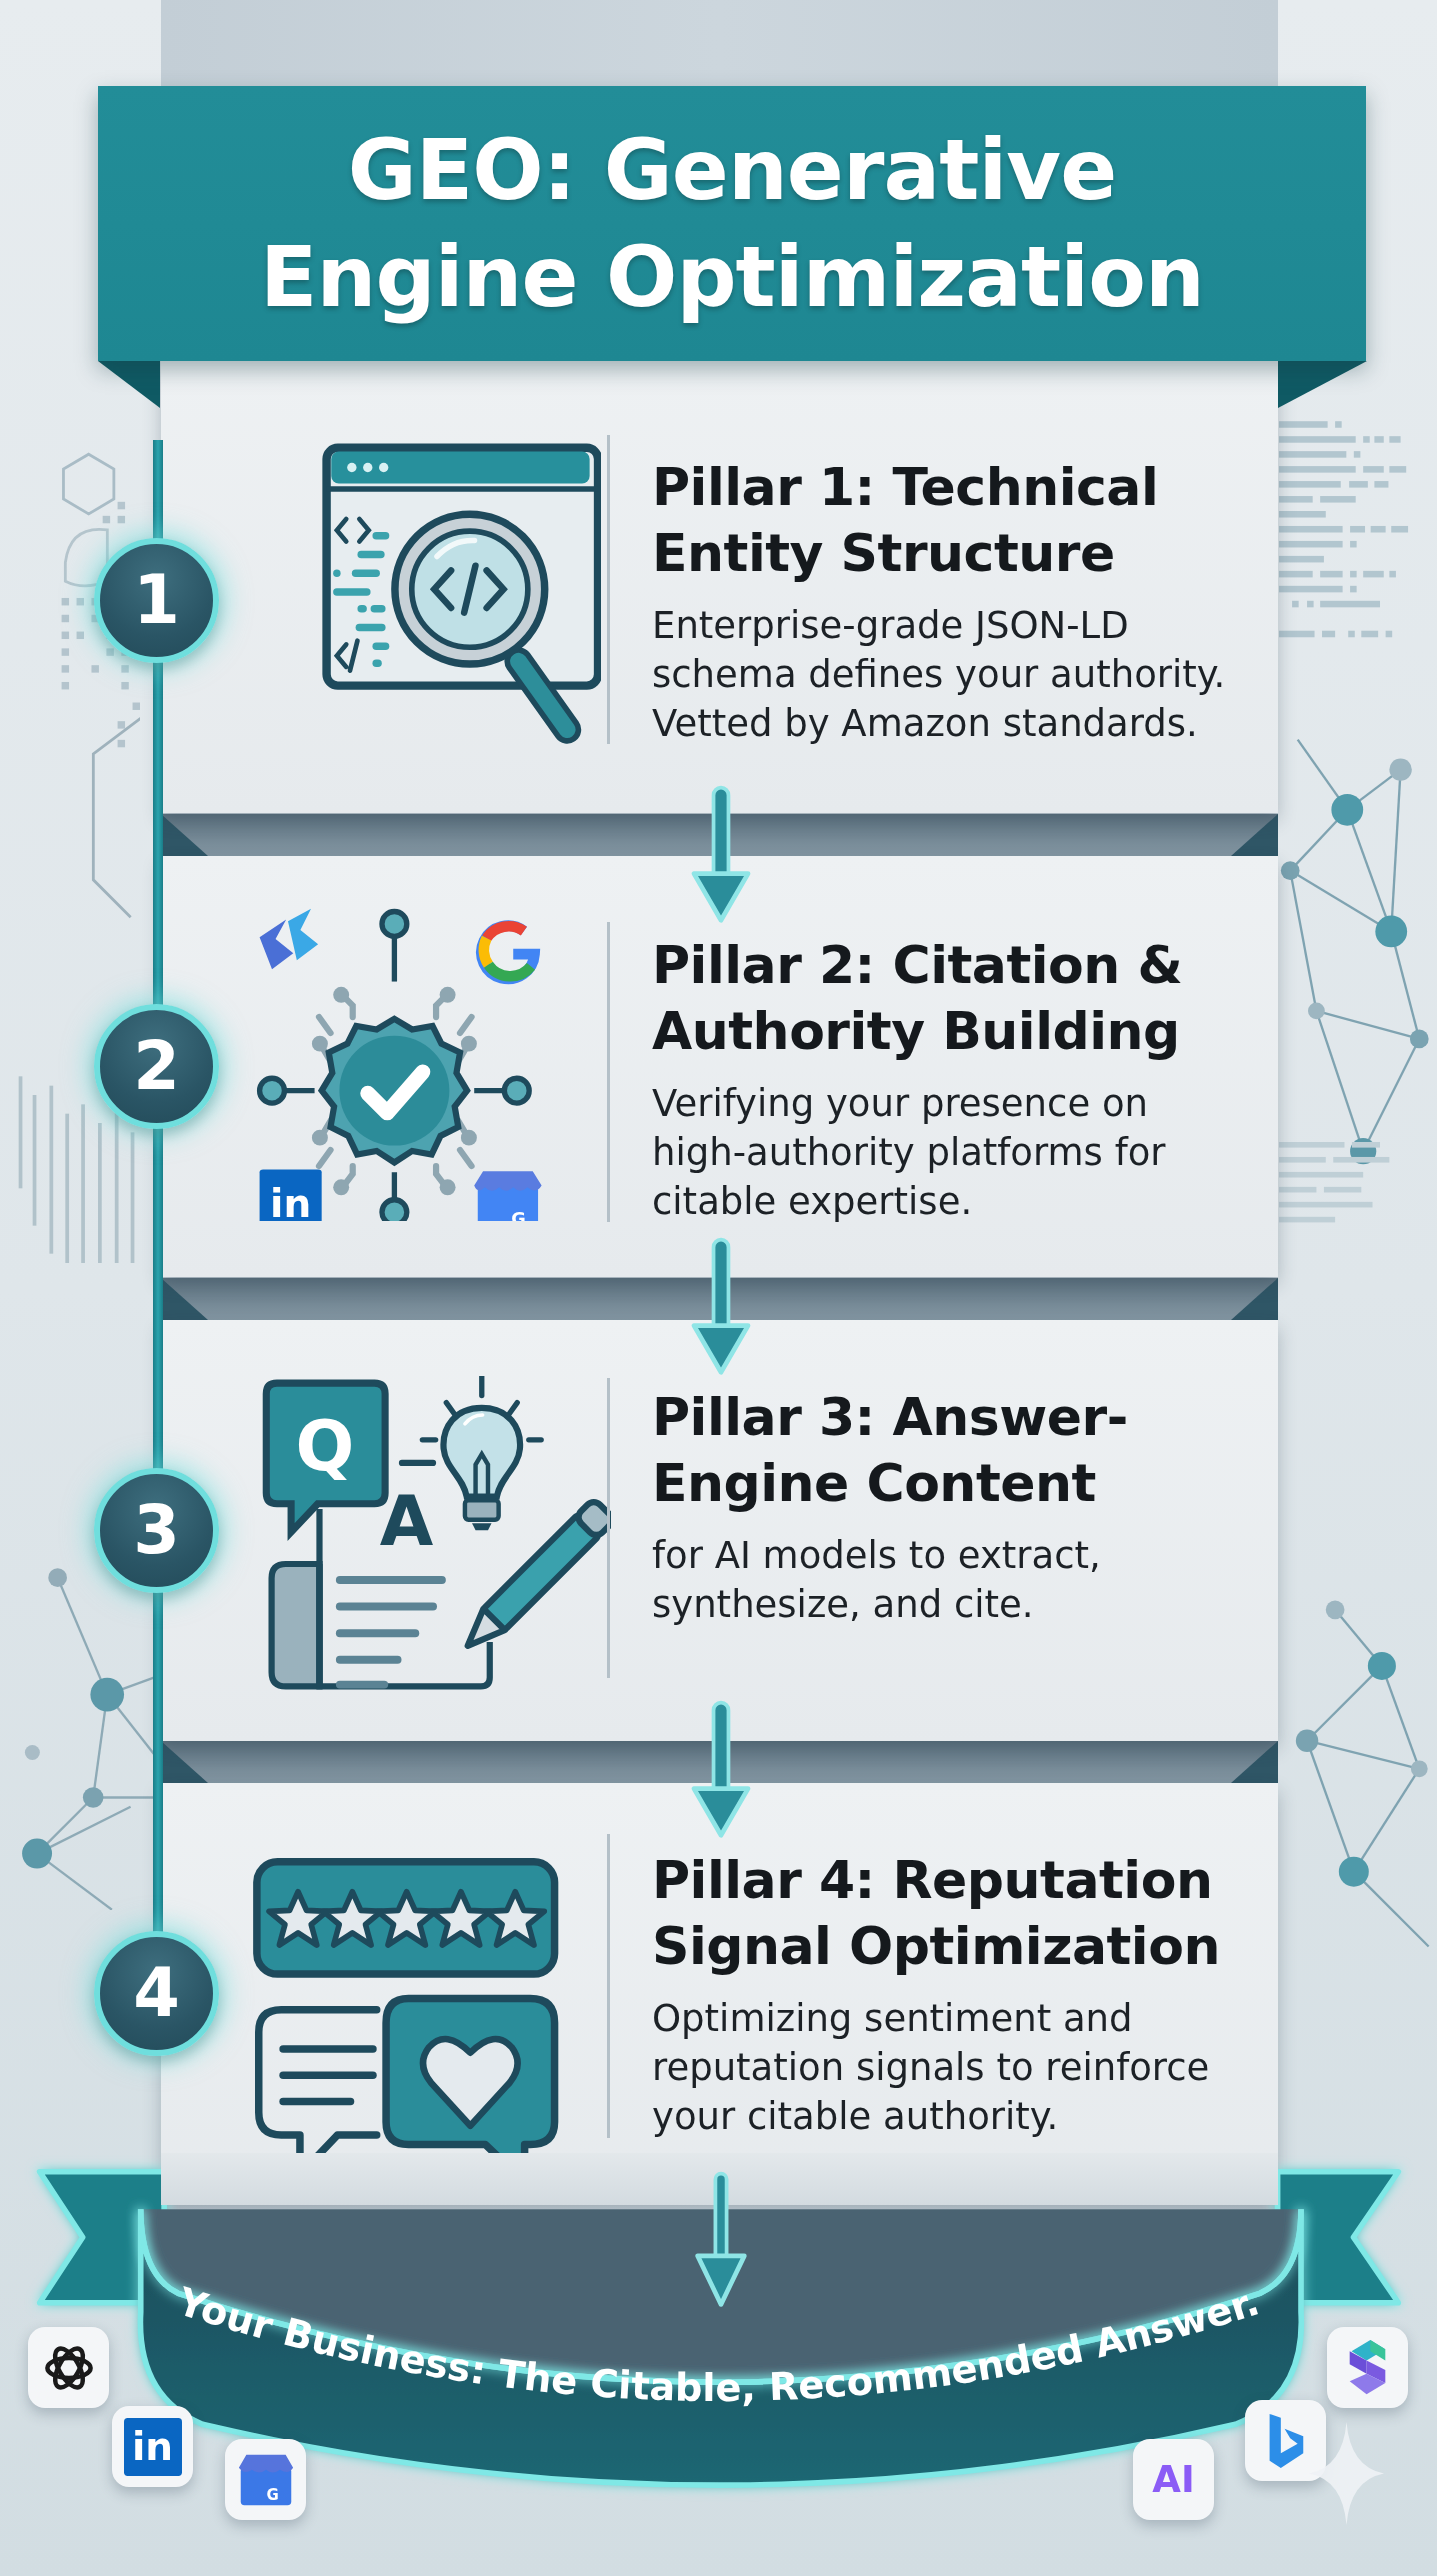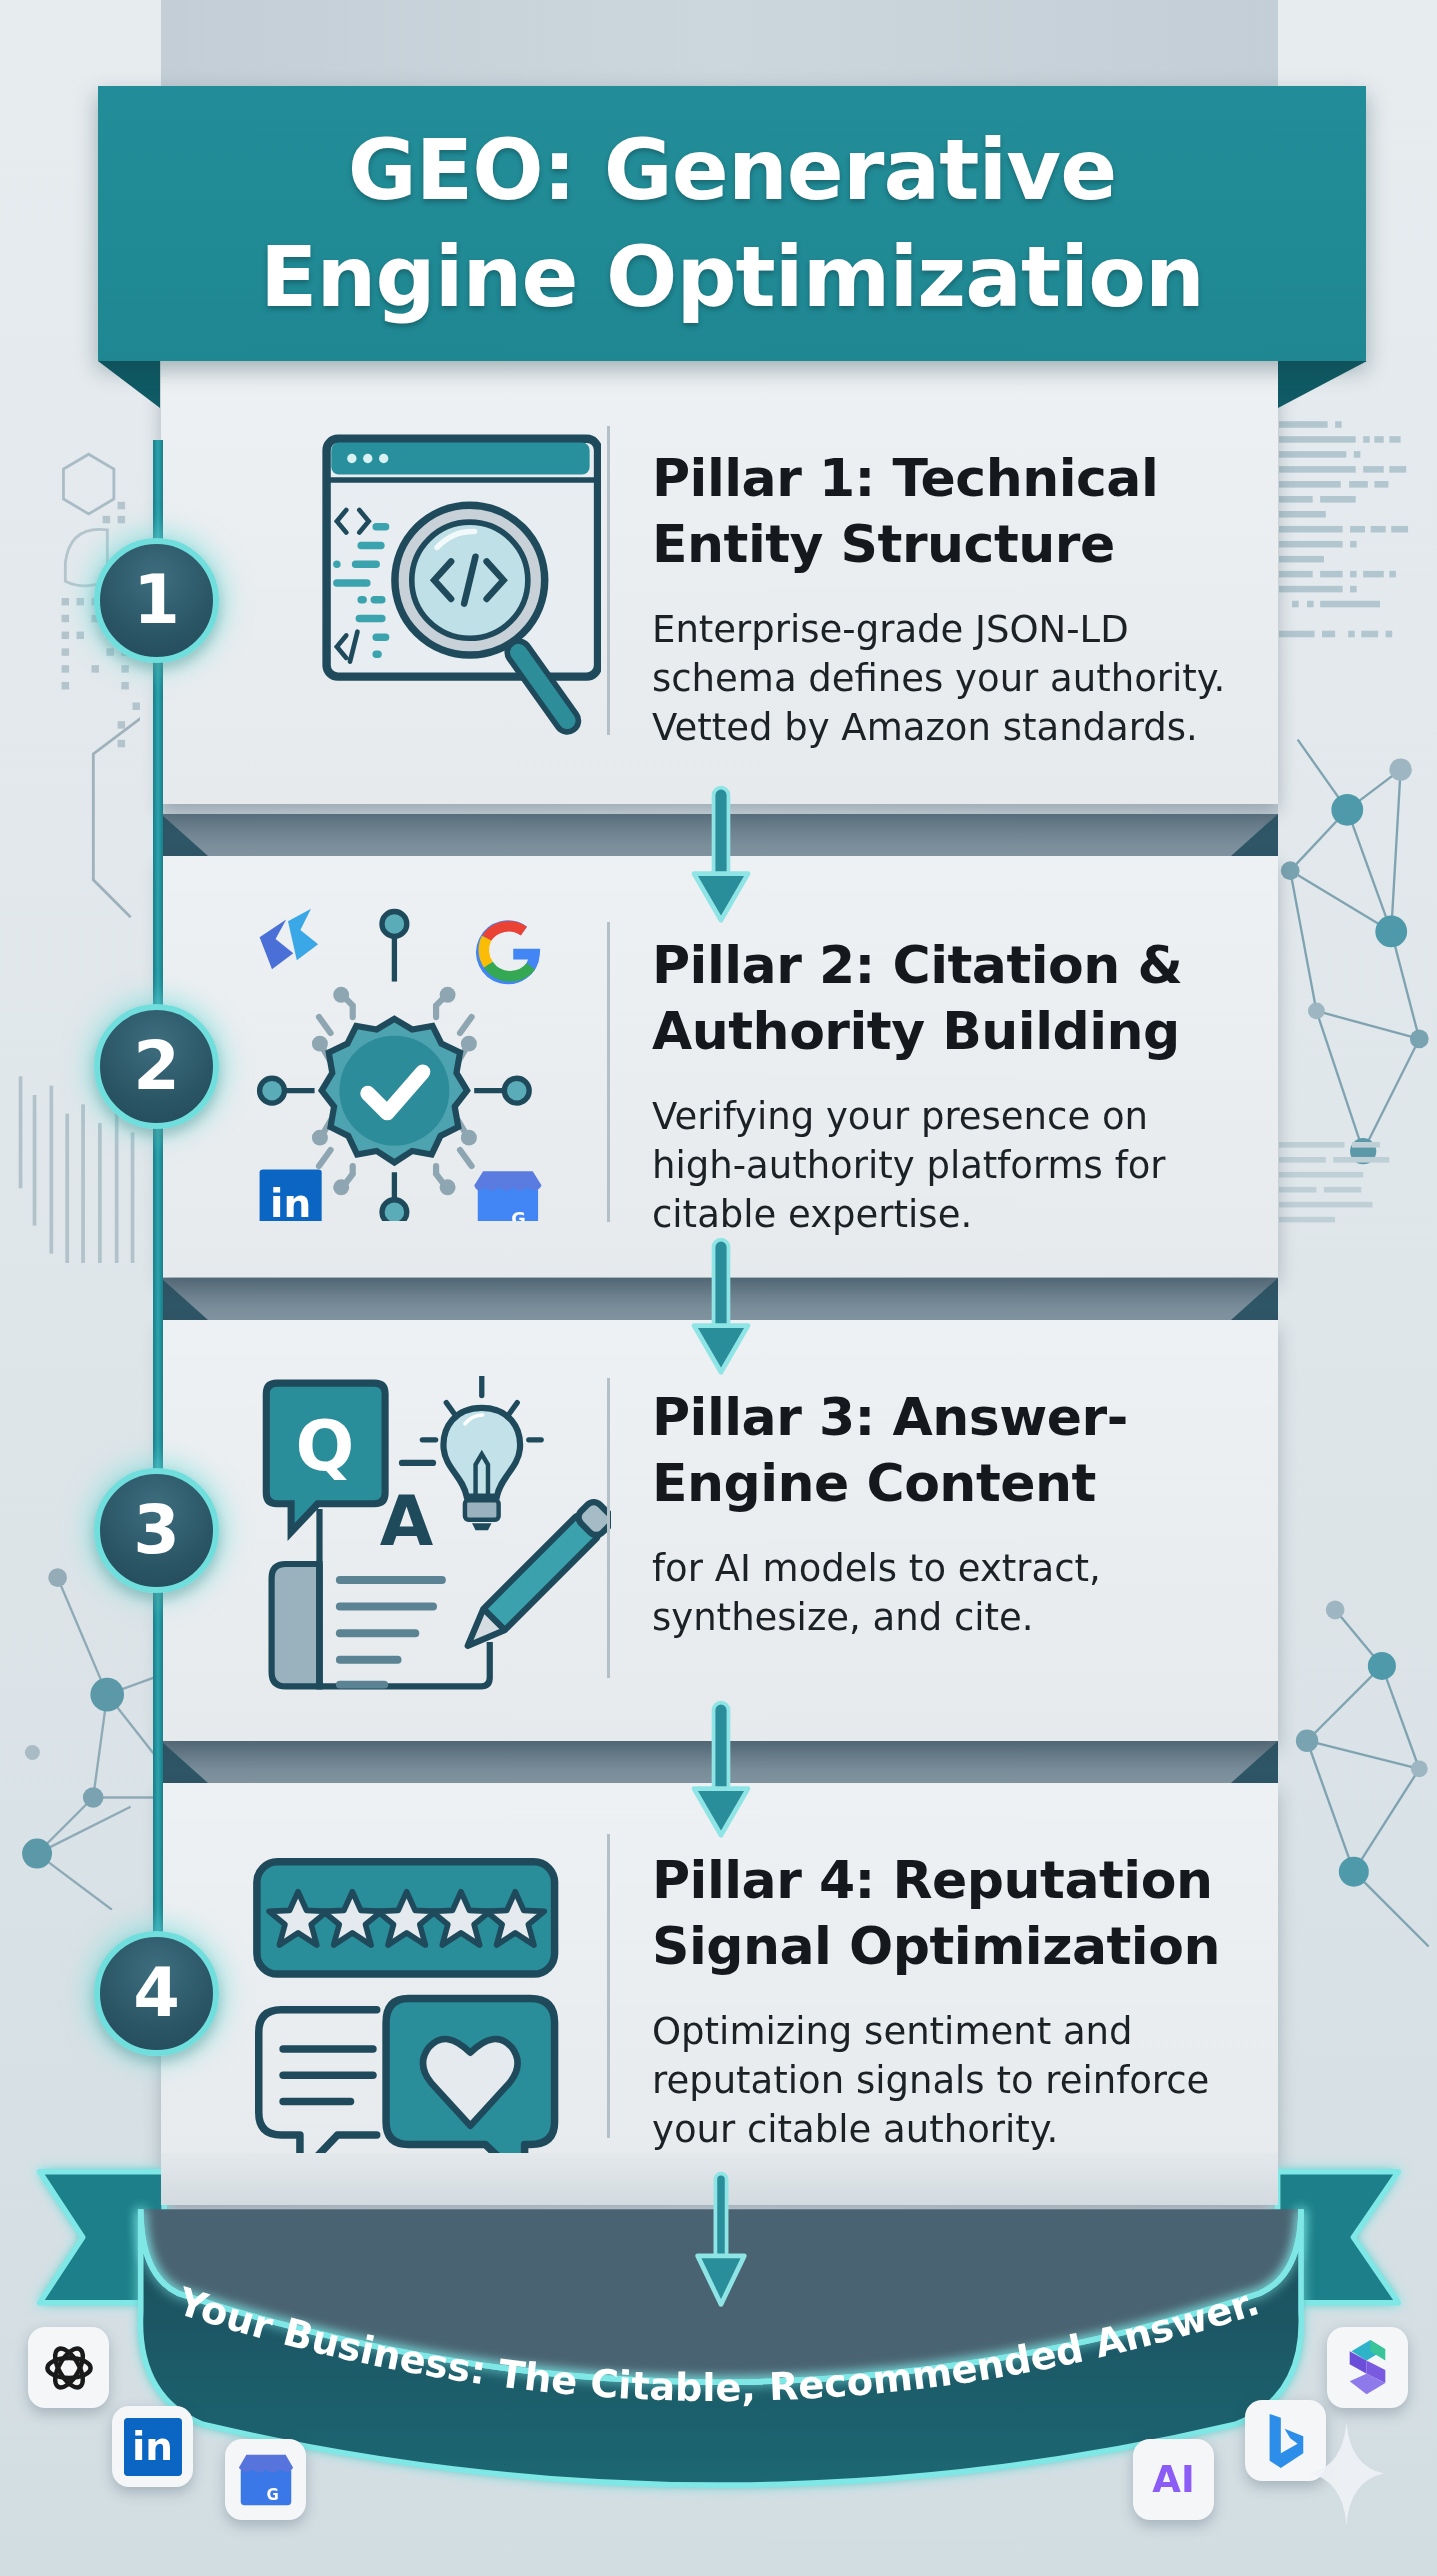--- a/index.html
+++ b/index.html
@@ -42,21 +42,21 @@
     background: linear-gradient(180deg, #5e7381 0%, #8497a3 100%); z-index: 1; }
   .gap::before { content:""; position:absolute; left:0; top:0; width:0; height:0;
     border-top: 42px solid transparent; border-left: 47px solid #2f5666; }
   .gap::after { content:""; position:absolute; right:0; top:0; width:0; height:0;
     border-bottom: 42px solid #2f5666; border-left: 47px solid transparent; }
 
   .card-icon { position: absolute; left: 84px; width: 356px; height: 337px; }
   .card-divider { position: absolute; left: 446px; width: 2.8px; background: #b4c0c8; }
   .card-text { position: absolute; left: 491px; width: 599px; }
   .card-title { font-weight: bold; font-size: 52px; line-height: 66px; color: #15191d; letter-spacing: -0.5px; }
-  .card-desc { font-size: 37px; line-height: 49px; color: #1c2126; margin-top: 28px; }
+  .card-desc { font-size: 37px; line-height: 49px; color: #1c2126; margin-top: 15px; }
 
   
   .badge { width: 125px; height: 125px; border-radius: 50%;
     background: radial-gradient(circle at 50% 30%, #3e6e7e 0%, #2a5565 60%, #224a58 100%);
     border: 6.6px solid #6fdedd;
     box-shadow: 0 0 24px 7.5px rgba(111,222,221,0.55), 0 5.6px 11.2px rgba(0,0,0,0.25);
     display: flex; align-items: center; justify-content: center; z-index: 6; }
   .badge span { color: #fff; font-weight: bold; font-size: 67px; line-height: 1; }
 
   
@@ -242,21 +242,21 @@
   <div class="title-text">
     <div>GEO: Generative</div>
     <div>Engine Optimization</div>
   </div>
 </div>
 <div class="abs fold fold-left"></div>
 <div class="abs fold fold-right"></div>
 
 <div class="abs timeline-line"></div>
 
-<div class="abs card" style="top:351px;height:453px">
+<div class="abs card" style="top:360px;height:453px">
   <svg class="card-icon" style="top:56px" viewBox="0 0 380 360">
     <rect x="101" y="34" width="290" height="254" rx="12" fill="#e7edf0" stroke="#1e4a5c" stroke-width="9" transform="translate(-14,0)"></rect>
     <rect x="92" y="38" width="276" height="34" rx="8" fill="#27909c"></rect>
     <line x1="87" y1="78" x2="377" y2="78" stroke="#1e4a5c" stroke-width="6"></line>
     <circle cx="114" cy="55" r="5" fill="#d8f1f3"></circle>
       <circle cx="131" cy="55" r="5" fill="#d8f1f3"></circle>
       <circle cx="148" cy="55" r="5" fill="#d8f1f3"></circle>
     <path d="M108 110 L98 122 L108 134 M122 110 L132 122 L122 134" fill="none" stroke="#1e4a5c" stroke-width="5" stroke-linecap="round"></path>
     <g stroke="#3ba3ad" stroke-width="8" stroke-linecap="round">
       <line x1="140" y1="128" x2="150" y2="128"></line>

